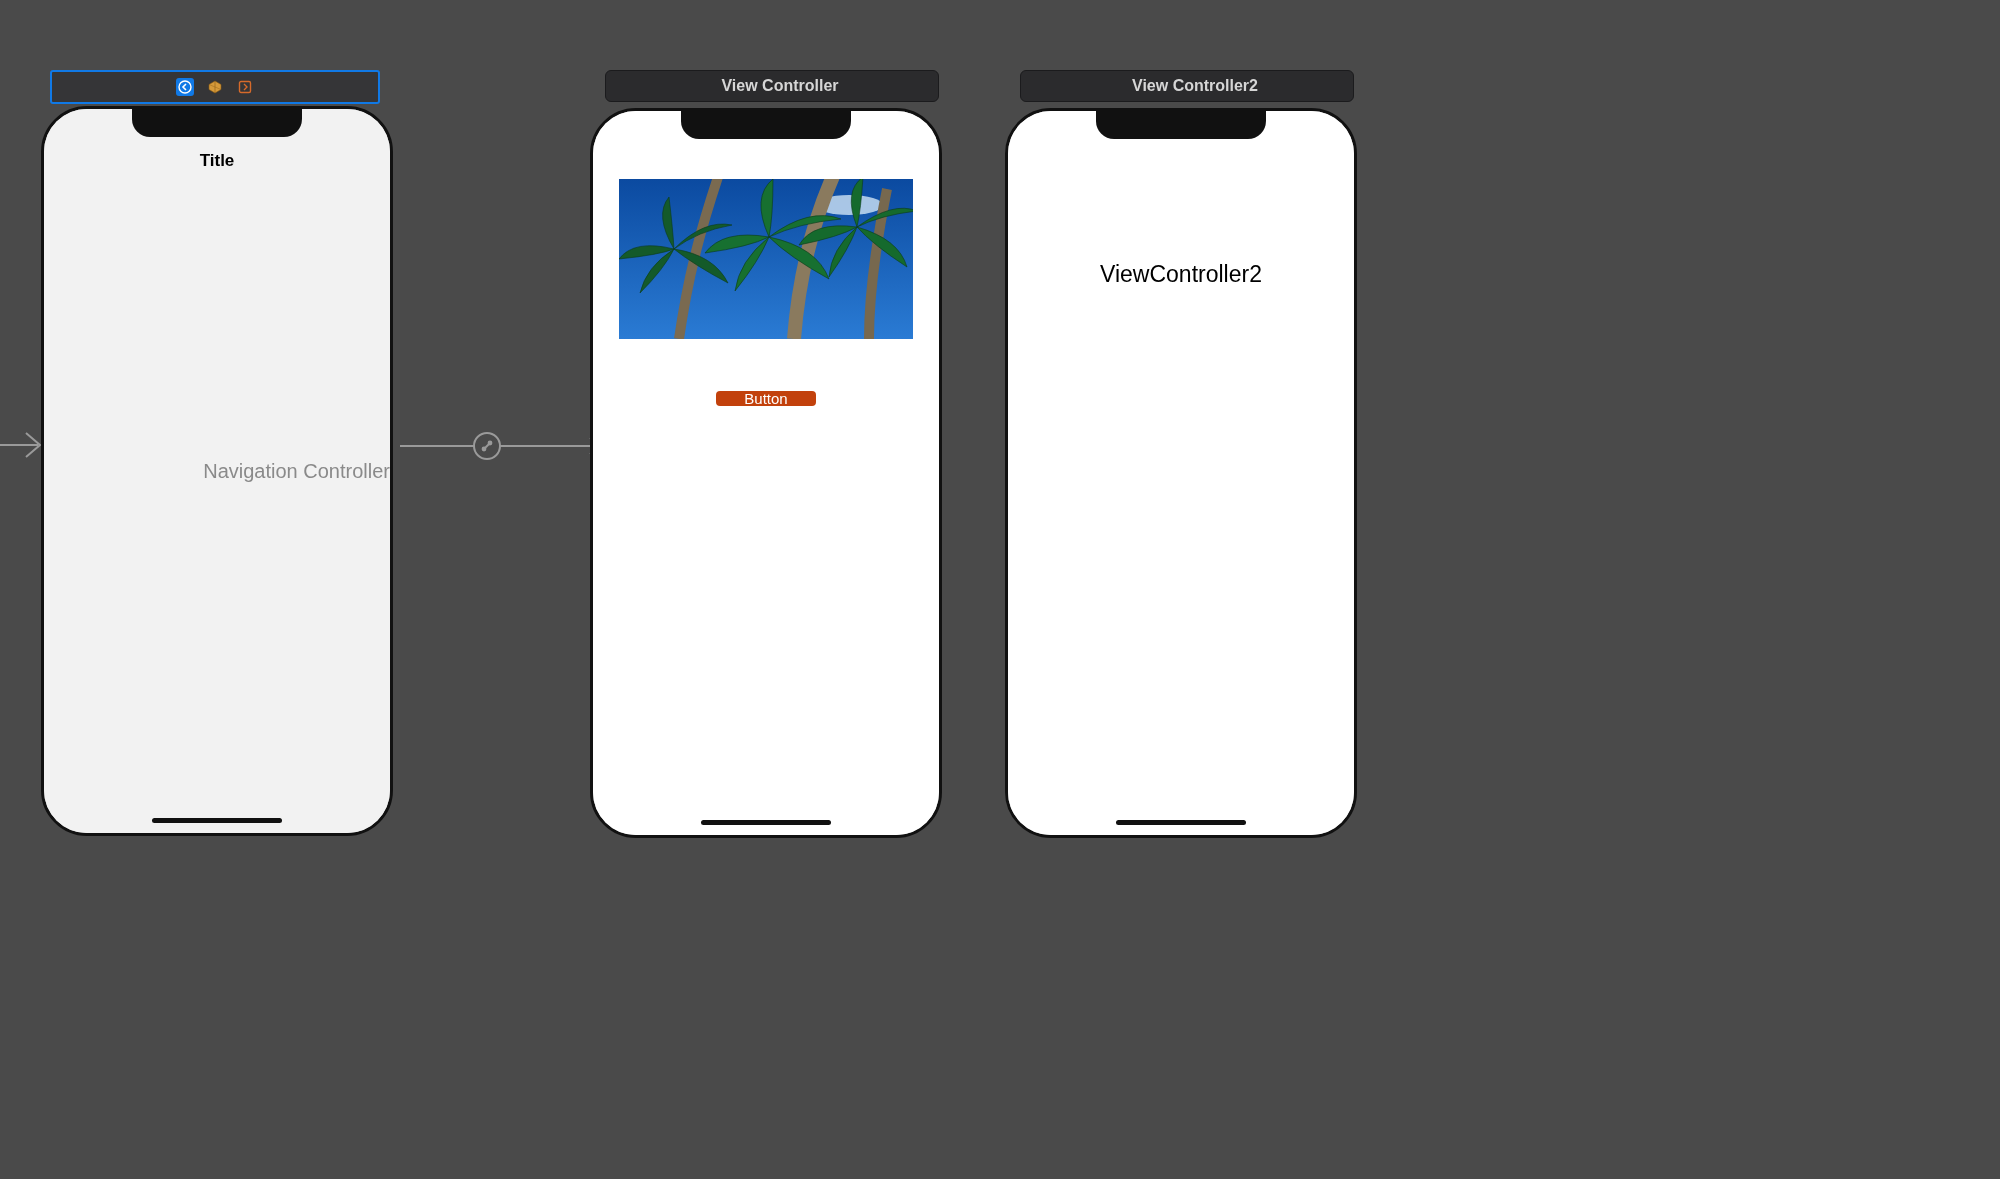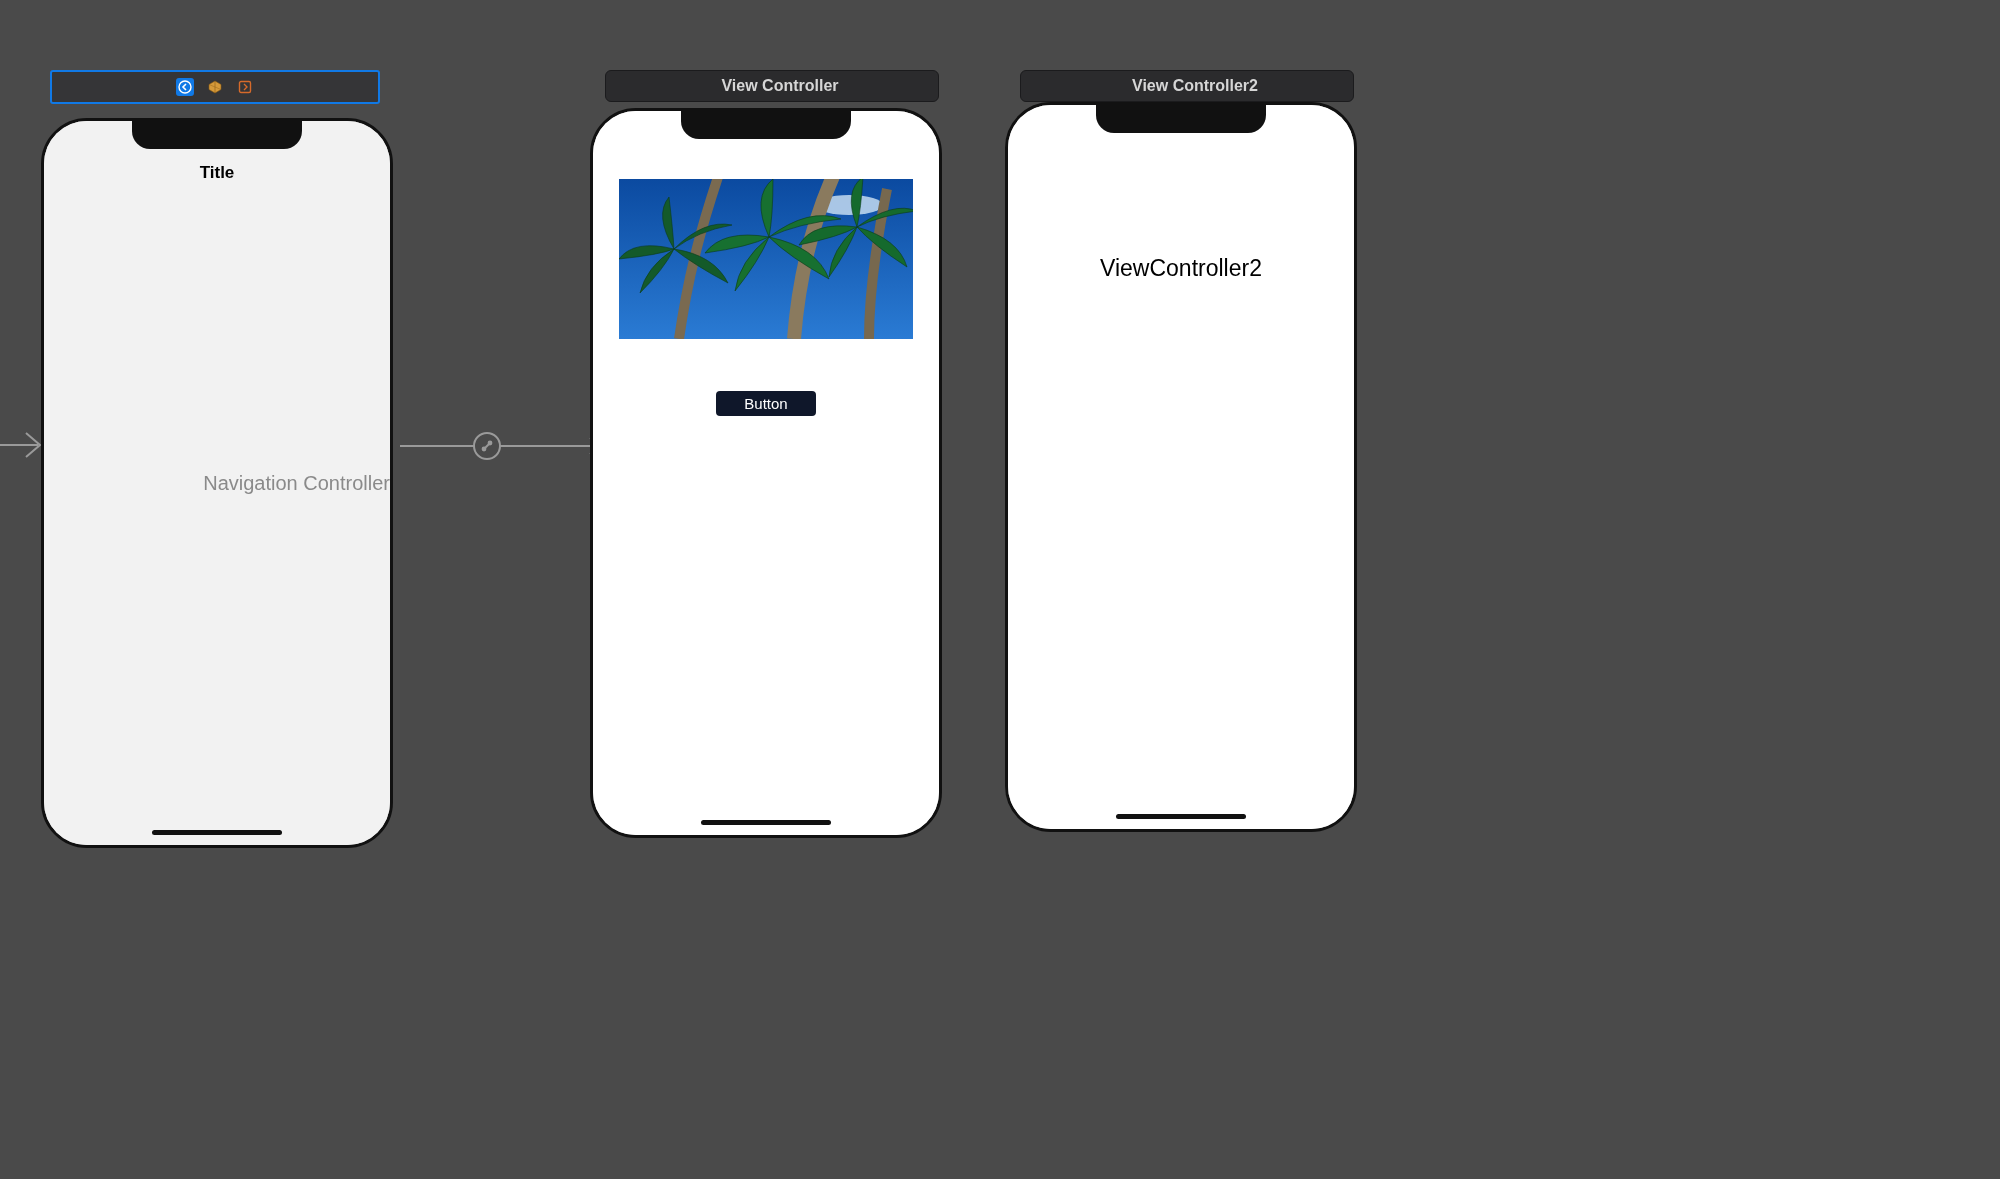--- a/index.html
+++ b/index.html
@@ -24,21 +24,21 @@
   .screen{position:absolute;inset:0;border-radius:43px;overflow:hidden;background:#fff;}
 
   
   .navtitle{position:absolute;top:42px;left:0;right:0;text-align:center;font-size:17px;font-weight:600;color:#000;}
 
   
   .placeholder-label{position:absolute;top:50%;left:0;right:0;transform:translateY(-50%);text-align:right;font-size:20px;color:#8a8a8a;}
 
   
   .imgview{position:absolute;top:68px;left:26px;width:294px;height:160px;overflow:hidden;}
-  .btn{position:absolute;top:280px;left:50%;transform:translateX(-50%);width:100px;height:25px;background:#0f172a;color:#fff;font-size:15px;border-radius:4px;display:flex;align-items:center;justify-content:center;}
+  .btn{position:absolute;top:280px;left:50%;transform:translateX(-50%);width:100px;height:15px;background:#c2410c;color:#fff;font-size:15px;border-radius:4px;display:flex;align-items:center;justify-content:center;}
 
   
   .vc2-label{position:absolute;top:150px;left:0;right:0;text-align:center;font-size:23px;color:#000;}
 
   
   .segue{position:absolute;stroke:#9a9a9a;stroke-width:2;fill:none;}
   .segue-circle{position:absolute;width:24px;height:24px;border:2px solid #9a9a9a;border-radius:50%;background:#4a4a4a;display:flex;align-items:center;justify-content:center;}
   .segue-circle svg{width:14px;height:14px;stroke:#9a9a9a;stroke-width:2;fill:none;}
 
   
@@ -68,21 +68,21 @@
             <line x1="1" y1="4.5" x2="13" y2="9.5" stroke="#8a5a14" stroke-width="0.4"></line>
           </svg>
       </span>
       <span class="ic">
         <svg viewBox="0 0 14 14">
             <rect x="1.5" y="1.5" width="11" height="11" rx="1.5" fill="none" stroke="#d66a2a" stroke-width="1.4"></rect>
             <polyline points="6,4 9,7 6,10" fill="none" stroke="#d66a2a" stroke-width="1.4"></polyline>
           </svg>
       </span>
     </div>
-    <div class="device grey" style="margin-top:14px;left:-9px">
+    <div class="device grey" style="margin-top:2px;left:-9px">
       <div class="screen">
         <div class="navtitle">Title</div>
         <div class="placeholder-label">Navigation Controller</div>
       </div>
       <div class="notch"></div>
       <div class="home-ind"></div>
     </div>
   </div>
 
   <svg class="segue" style="left:400px;top:436px;width:205px;height:20px">
@@ -148,21 +148,21 @@
       </div>
       <div class="notch"></div>
       <div class="home-ind"></div>
     </div>
   </div>
 
   <div class="scene" style="left:1020px;top:70px;width:320px">
     <div class="scene-hdr" style="width:316px">
       <span>View Controller2</span>
     </div>
-    <div class="device" style="left:-15px">
+    <div class="device" style="margin-top:6px;left:-15px">
       <div class="screen">
         <div class="vc2-label">ViewController2</div>
       </div>
       <div class="notch"></div>
       <div class="home-ind"></div>
     </div>
   </div>
 
 </div>
 

